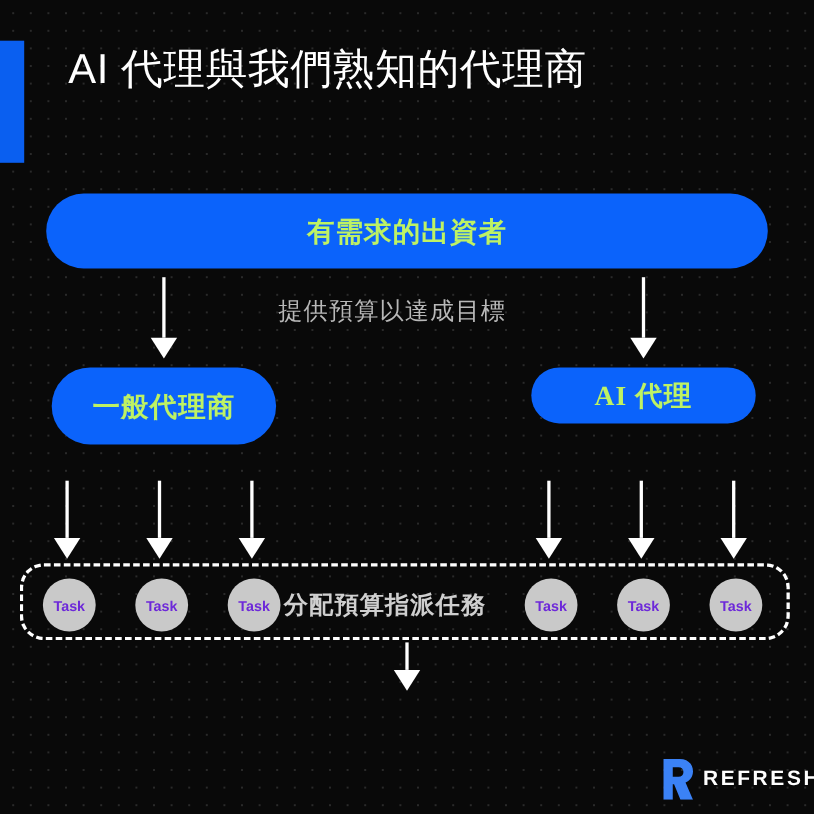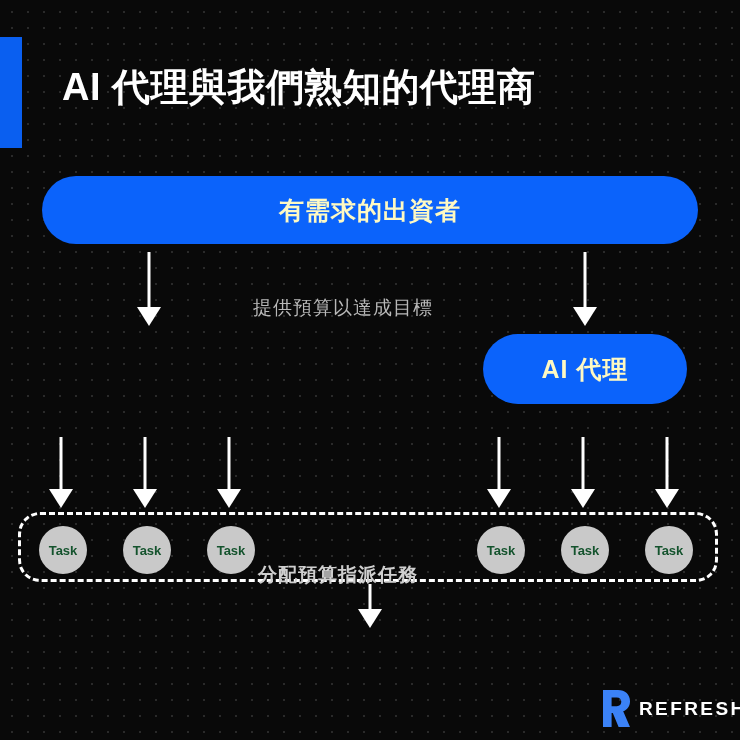--- a/index.html
+++ b/index.html
@@ -30,35 +30,34 @@
   }
   #title-block {
     position: absolute;
     left: 62px;
     top: 36px;
     width: 620px;
   }
   .title-line {
     color: #ffffff;
     font-size: 38px;
-    font-weight: 700;
+    font-weight: 400;
     letter-spacing: 0.5px;
     line-height: 54px;
     white-space: nowrap;
-    margin-top: 24px;
   }
 
   
   .pill {
     position: absolute;
     background: #0b63fb;
     display: flex;
     align-items: center;
     justify-content: center;
-    color: #fef9c3;
+    color: #bef264;
     font-weight: 700;
     box-sizing: border-box;
   }
   #pill-funder {
     left: 42px;
     top: 176px;
     width: 656px;
     height: 68px;
     border-radius: 34px;
     font-size: 25px;
@@ -70,43 +69,43 @@
     width: 204px;
     height: 70px;
     border-radius: 35px;
     font-size: 25px;
     letter-spacing: 1px;
   }
   #pill-ai-agent {
     left: 483px;
     top: 334px;
     width: 204px;
-    height: 70px;
+    height: 51px;
     border-radius: 35px;
     font-size: 25px;
     letter-spacing: 1px;
+    font-family: Liberation Serif, serif;
   }
   #pill-goal {
     left: 52px;
     top: 628px;
     width: 636px;
     height: 58px;
     border-radius: 29px;
     font-size: 25px;
     letter-spacing: 1px;
   }
 
   
   .caption {
     position: absolute;
     color: #b8b8b8;
-    font-size: 19px;
+    font-size: 22px;
     letter-spacing: 1px;
     white-space: nowrap;
-    margin-top: 27px;
   }
   #caption-budget {
     left: 253px;
     top: 268px;
   }
   #caption-allocate {
     left: 258px;
     top: 535px;
     color: #cfcfcf;
     font-weight: bold;
@@ -149,21 +148,21 @@
   }
   .task-circle {
     position: absolute;
     width: 48px;
     height: 48px;
     border-radius: 50%;
     background: #c9c9c9;
     display: flex;
     align-items: center;
     justify-content: center;
-    color: #14532d;
+    color: #6d28d9;
     font-size: 13px;
     font-weight: 700;
   }
 
   
   #logo-wrap {
     position: absolute;
     left: 603px;
     top: 690px;
     display: flex;
@@ -202,20 +201,23 @@
     <div class="head"></div>
   </div>
 
   <div class="arrow" style="left:572px; top:252px; width:26px; height:74px;">
     <div class="shaft" style="height:55px;"></div>
     <div class="head"></div>
   </div>
 
   <div class="caption" id="caption-budget">提供預算以達成目標</div>
 
+  <div class="pill" id="pill-normal-agent">
+    <span>一般代理商</span>
+  </div>
 
   <div class="pill" id="pill-ai-agent">
     <span>AI 代理</span>
   </div>
 
   <div class="arrow" style="left:48px; top:437px; width:26px; height:71px;">
     <div class="shaft" style="height:52px;"></div>
     <div class="head"></div>
   </div>
   <div class="arrow" style="left:132px; top:437px; width:26px; height:71px;">

